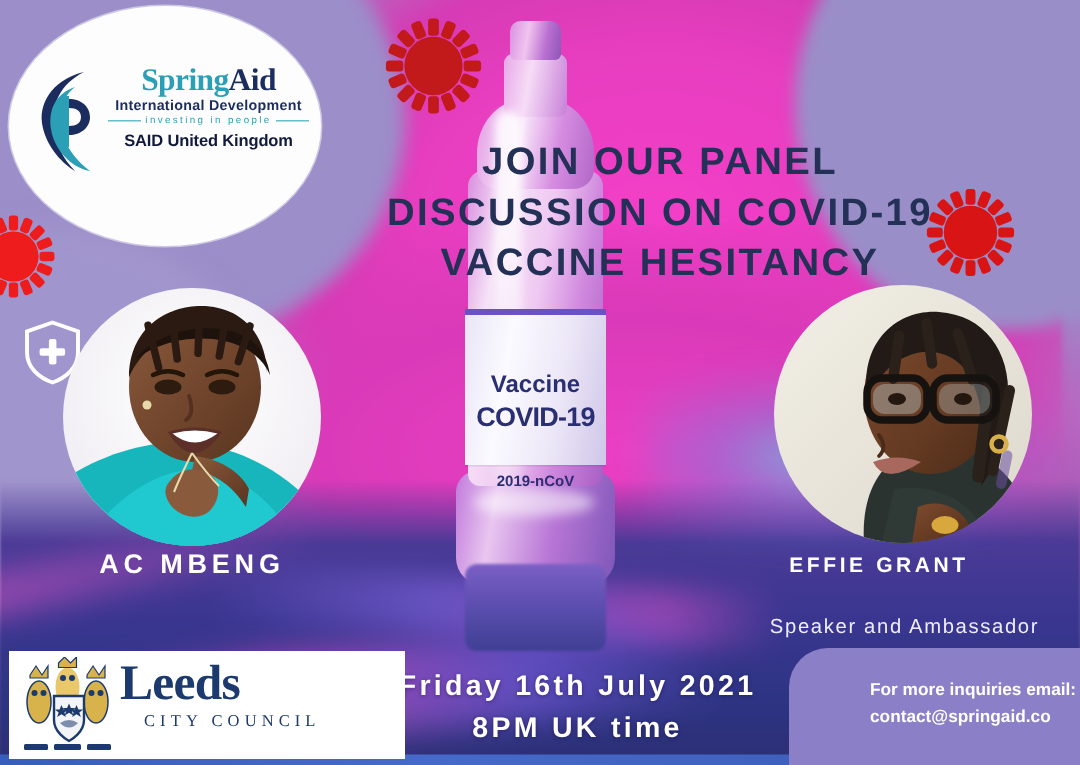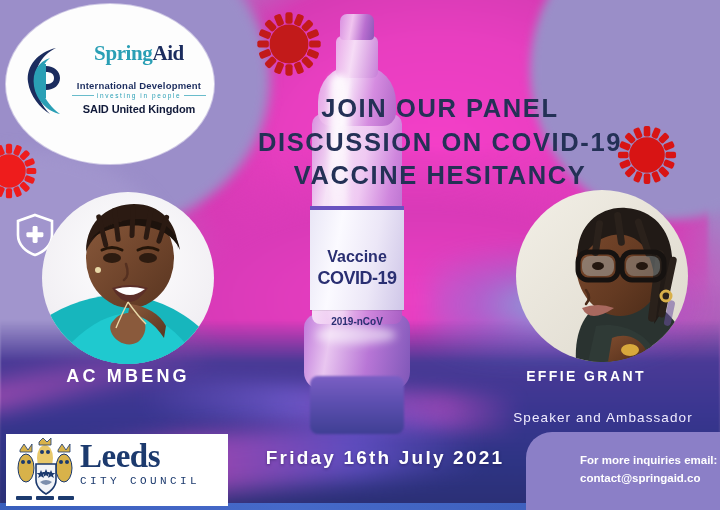--- a/index.html
+++ b/index.html
@@ -77,21 +77,21 @@
   
   .logo-circle{position:absolute;left:6px;top:4px;width:208px;height:160px;border-radius:50%;
     background:#fdfdfd;box-shadow:0 0 0 1px rgba(255,255,255,.5);}
   .logo-inner{position:absolute;left:20px;top:38px;width:180px;height:90px;}
   .logo-mark{position:absolute;left:0;top:4px;width:44px;height:72px;}
   .logo-txt{position:absolute;left:46px;top:0;width:134px;text-align:center;}
   .logo-name{font-size:21px;font-weight:bold;letter-spacing:-.4px;line-height:1.05;
     font-family:"Liberation Serif",serif;}
   .logo-name .s{color:#2a9fb5;}
   .logo-name .a{color:#1b2c5e;}
-  .logo-sub1{font-size:9.5px;color:#1b2c5e;font-weight:bold;letter-spacing:.2px;margin-top:16px;}
+  .logo-sub1{font-size:9.5px;color:#1b2c5e;font-weight:bold;letter-spacing:.2px;margin-top:1px;}
   .logo-sub2{font-size:6.5px;color:#2a9fb5;letter-spacing:1.6px;margin-top:1px;
     display:flex;align-items:center;justify-content:center;gap:3px;}
   .logo-sub2 .rule{flex:1;height:1px;background:#2a9fb5;opacity:.7;}
   .logo-sub3{font-size:11px;color:#111a3a;font-weight:bold;margin-top:4px;letter-spacing:-.1px;}
 
   
   .headline{position:absolute;left:170px;top:92px;width:540px;
     color:#243156;font-weight:bold;font-size:25.5px;line-height:1.32;
     letter-spacing:1.6px;text-align:center;}
   .headline .l1{display:block;}
@@ -121,27 +121,27 @@
     color:#ffffff;font-weight:bold;font-size:19px;letter-spacing:2.2px;line-height:1.45;
     text-shadow:0 1px 3px rgba(20,10,60,.45);}
 
   
   .contact-panel{position:absolute;left:526px;top:432px;width:194px;height:78px;
     border-radius:26px 0 0 0;background:#8b7fc7;}
   .contact-txt{position:absolute;left:548px;top:452px;width:168px;
     color:#ffffff;font-weight:bold;font-size:11.5px;line-height:1.55;margin-left:32px;}
 
   
-  .leeds{position:absolute;left:6px;top:434px;width:222px;height:72px;background:#ffffff;}
+  .leeds{position:absolute;left:6px;top:434px;width:264px;height:72px;background:#ffffff;}
   .leeds-crest{position:absolute;left:8px;top:4px;width:62px;height:64px;}
   .leeds-txt{position:absolute;left:74px;top:6px;width:142px;}
   .leeds-name{font-size:33px;font-weight:bold;color:#1c3a6e;line-height:1;
     font-family:"Liberation Serif",serif;letter-spacing:-.5px;}
   .leeds-sub{font-size:11px;color:#1c3a6e;letter-spacing:3.4px;margin-top:2px;
-    font-family:Liberation Mono, monospace;}
+    font-family:Liberation Serif, serif;margin-left:16px;}
 </style>
 </head>
 <body>
 
 <div id="poster">
 
   <div class="bg-base"></div>
   <div class="bg-magenta"></div>
   <div class="bg-magenta2"></div>
   <div class="bg-lav-tl"></div>
@@ -376,20 +376,21 @@
   <div class="name n-left">AC MBENG</div>
 
   <div class="name n-right">EFFIE GRANT</div>
   <div class="r-right">
     <br>
     <span>Speaker and Ambassador</span>
   </div>
 
   <div class="date">
     <span>Friday 16th July 2021</span><br>
+    <span>8PM UK time</span>
   </div>
 
   <div class="contact-panel"></div>
   <div class="contact-txt">
     <div>For more inquiries email:</div>
     <div>contact@springaid.co</div>
   </div>
 
   <div class="leeds">
     <div class="leeds-crest">

